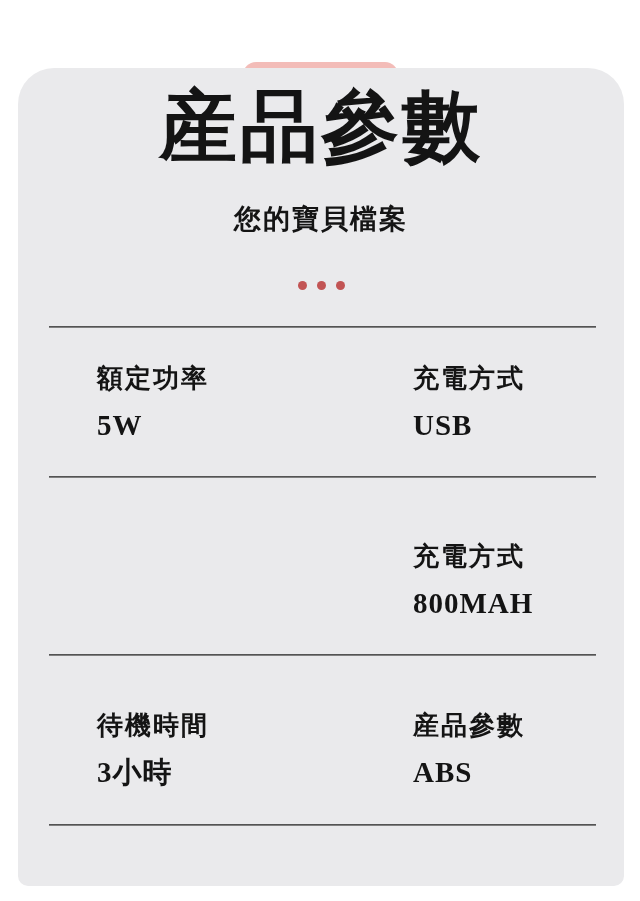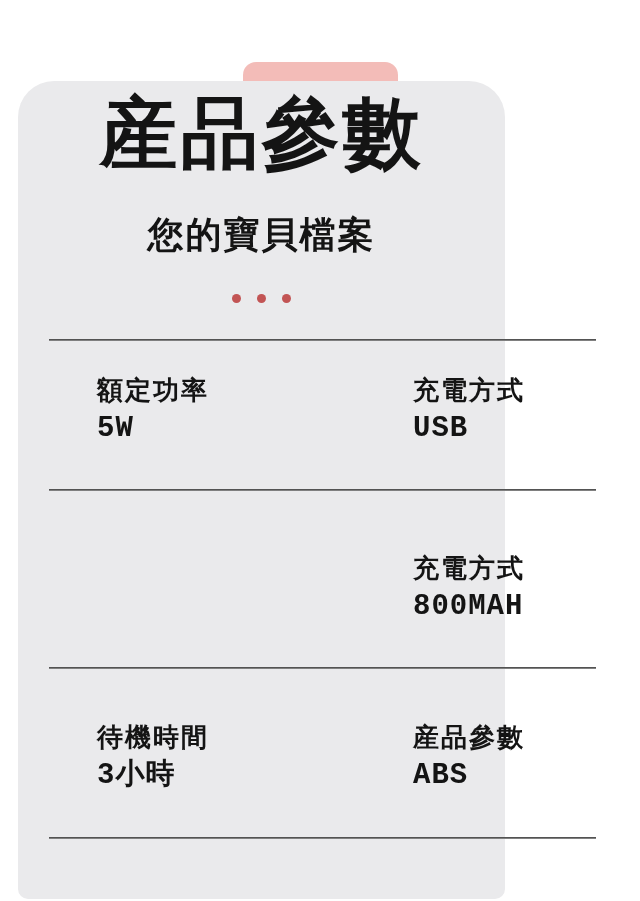--- a/index.html
+++ b/index.html
@@ -22,47 +22,46 @@
     left: 243px;
     top: 62px;
     width: 155px;
     height: 34px;
     background: var(--tab-pink, #f3bcb8);
     border-radius: 13px 13px 0 0;
   }
   .card {
     position: absolute;
     left: 18px;
-    top: 81px;
-    width: 487px;
+    top: 68px;
+    width: 606px;
     height: 818px;
     background: var(--card-bg, #eaeaec);
     border-radius: 36px 36px 10px 10px;
-    font-family: Liberation Mono, monospace;
   }
   .title {
     position: absolute;
     top: 12px;
     left: 0;
     width: 100%;
     text-align: center;
     font-size: 78px;
     line-height: 1.2;
     font-weight: bold;
     letter-spacing: 3px;
     color: var(--text, #141414);
     white-space: nowrap;
   }
   .subtitle {
     position: absolute;
     top: 134px;
     left: 0;
     width: 100%;
     text-align: center;
-    font-size: 36px;
+    font-size: 27px;
     line-height: 1.3;
     font-weight: bold;
     letter-spacing: 2px;
     color: var(--text, #141414);
     white-space: nowrap;
   }
   .dots {
     position: absolute;
     top: 213px;
     left: 0;
@@ -106,21 +105,21 @@
   .cell.right { left: 395px; }
   .spec-label {
     font-size: 26px;
     line-height: 30px;
     font-weight: bold;
     letter-spacing: 2px;
     color: var(--text, #141414);
     white-space: nowrap;
   }
   .spec-value {
-    margin-top: 6px;
+    margin-top: 15px;
     font-size: 29px;
     line-height: 32px;
     font-weight: bold;
     letter-spacing: 1px;
     color: var(--text, #141414);
     white-space: nowrap;
   }
 </style>
 </head>
 <body>

